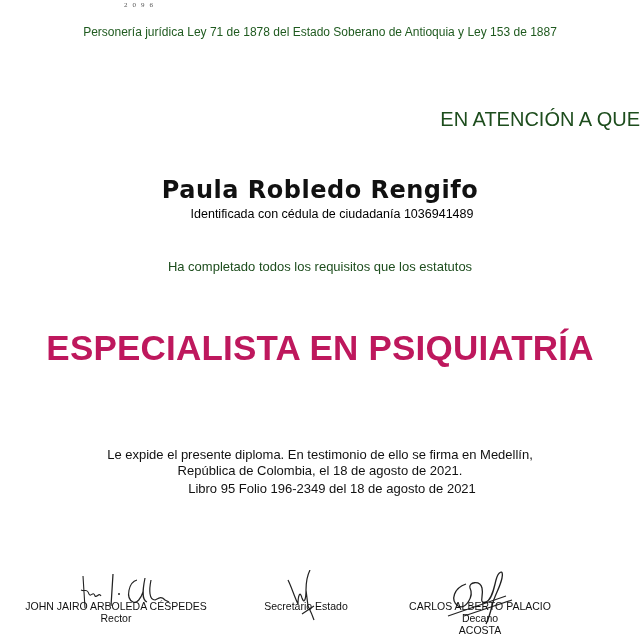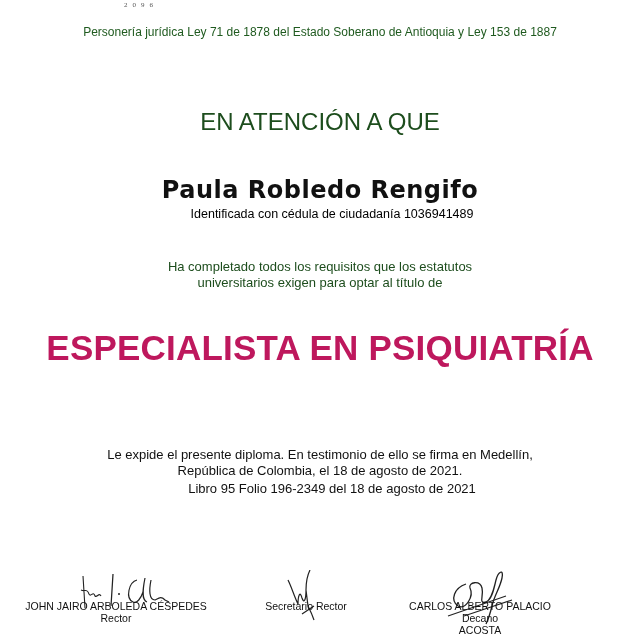--- a/index.html
+++ b/index.html
@@ -10,21 +10,21 @@
   .abs { position:absolute; }
   .center { left:0; width:640px; text-align:center; }
   .year {
     left:124px; top:1px; font-family:"Liberation Serif", serif; font-size:7px;
     letter-spacing:5px; color:#555;
   }
   .legal {
     top:25px; font-size:12px; color:#1f5a1f;
   }
   .attention {
-    top:108px; font-size:24px; color:#1d4d1d;
+    top:108px; font-size:20px; color:#1d4d1d;text-align:right;
   }
   .name {
     top:176px; font-family:"DejaVu Sans", sans-serif; font-weight:bold;
     font-size:24px; color:#111; letter-spacing:0.5px;
   }
   .idline {
     top:207px; font-size:12.5px; color:#000000;padding-left:12px;
   }
   .req {
     top:259px; font-size:13px; color:#1d4d1d; line-height:16px;
@@ -53,21 +53,20 @@
 <div class="abs center legal">Personería jurídica Ley 71 de 1878 del Estado Soberano de Antioquia y Ley 153 de 1887</div>
 
 <div class="abs center attention">EN ATENCIÓN A QUE</div>
 
 <div class="abs center name">Paula Robledo Rengifo</div>
 
 <div class="abs center idline">Identificada con cédula de ciudadanía 1036941489</div>
 
 <div class="abs center req">
   <div>Ha completado todos los requisitos que los estatutos</div>
-  <div>universitarios exigen para optar al título de</div>
 </div>
 
 <div class="abs center degree">ESPECIALISTA EN PSIQUIATRÍA</div>
 
 <div class="abs center issue">
   <div>Le expide el presente diploma. En testimonio de ello se firma en Medellín,</div>
   <div>República de Colombia, el 18 de agosto de 2021.</div>
 </div>
 
 <div class="abs center book">Libro 95 Folio 196-2349 del 18 de agosto de 2021</div>
@@ -87,20 +86,20 @@
   <path d="M22 18 C10 22 6 34 14 40 C22 44 30 30 26 22 C24 16 36 14 38 22 C40 30 34 38 42 36 C48 34 50 22 52 14 C54 6 60 2 58 12 C56 22 50 30 48 40 C46 48 44 54 42 58" stroke="#222" stroke-width="1.3" fill="none"></path>
   <path d="M4 50 L62 30 M20 50 L68 34" stroke="#222" stroke-width="1.1" fill="none"></path>
 </svg>
 
 <div class="sig" style="left:16px;width:200px;">
   <span>JOHN JAIRO ARBOLEDA CÉSPEDES</span>
   <span class="role">Rector</span>
 </div>
 
 <div class="sig" style="left:216px;width:180px;">
-  <span class="role">Secretario Rector</span>
+  <span class="role">Secretario Estado</span>
 </div>
 
 <div class="sig" style="left:380px;width:200px;">
   <span>CARLOS ALBERTO PALACIO</span>
   <span class="role">Decano</span>
   <span class="role">ACOSTA</span>
 </div>
 
 </body></html>

